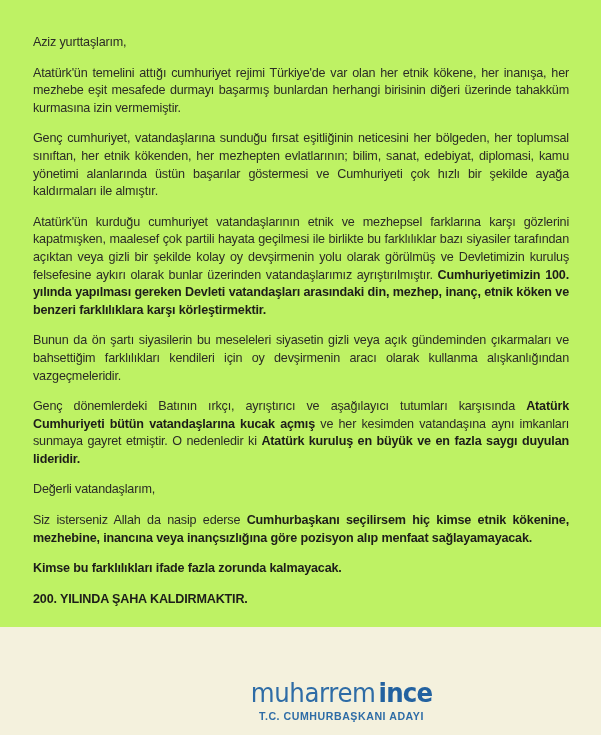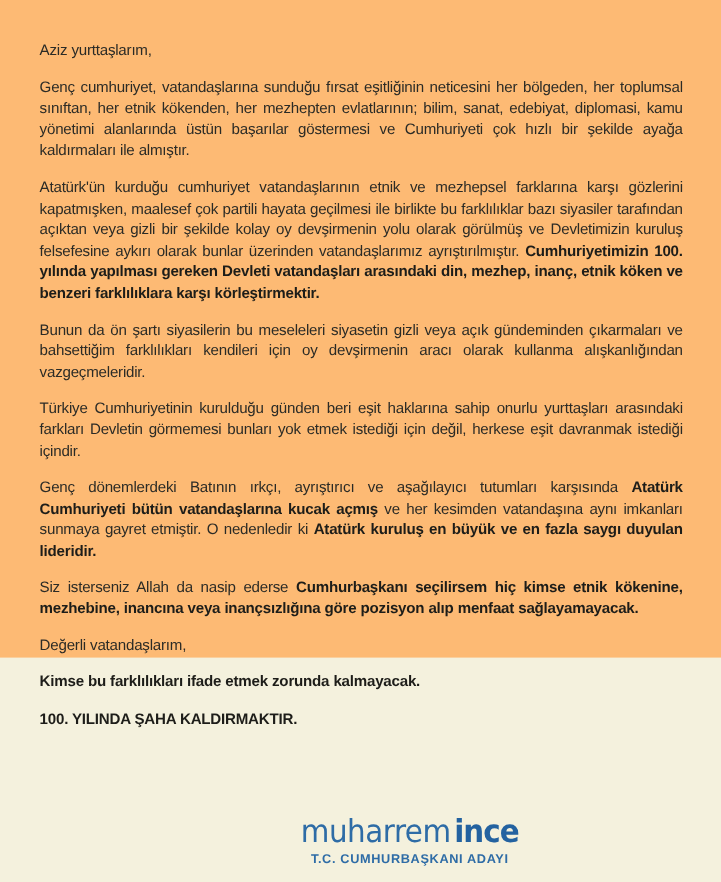--- a/index.html
+++ b/index.html
@@ -9,22 +9,22 @@
   body {
     width: 601px;
     height: 735px;
     background: #f4f1dd;
     font-family: "Liberation Sans", sans-serif;
     overflow: hidden;
     position: relative;
   }
   .page {
     width: 601px;
-    height: 548px;
-    background: #fdba74;
+    height: 627px;
+    background: #bef264;
     box-sizing: border-box;
     position: relative;
   }
   .body-copy {
     position: absolute;
     left: 33px;
     top: 34px;
     width: 536px;
   }
   p.para {
@@ -86,55 +86,55 @@
 </style>
 </head>
 <body>
 
 <div class="page">
 
   <div class="body-copy">
 
     <p class="para nojust">Aziz yurttaşlarım,</p>
 
+    <p class="para">
+      <span>Atatürk'ün temelini attığı cumhuriyet rejimi Türkiye'de var olan her etnik kökene, her inanışa, her mezhebe eşit mesafede durmayı başarmış bunlardan herhangi birisinin diğeri üzerinde tahakküm kurmasına izin vermemiştir.</span>
+    </p>
 
     <p class="para">
       <span>Genç cumhuriyet, vatandaşlarına sunduğu fırsat eşitliğinin neticesini her bölgeden, her toplumsal sınıftan, her etnik kökenden, her mezhepten evlatlarının; bilim, sanat, edebiyat, diplomasi, kamu yönetimi alanlarında üstün başarılar göstermesi ve Cumhuriyeti çok hızlı bir şekilde ayağa kaldırmaları ile almıştır.</span>
     </p>
 
     <p class="para">
       <span>Atatürk'ün kurduğu cumhuriyet vatandaşlarının etnik ve mezhepsel farklarına karşı gözlerini kapatmışken, maalesef çok partili hayata geçilmesi ile birlikte bu farklılıklar bazı siyasiler tarafından açıktan veya gizli bir şekilde kolay oy devşirmenin yolu olarak görülmüş ve Devletimizin kuruluş felsefesine aykırı olarak bunlar üzerinden vatandaşlarımız ayrıştırılmıştır. </span><span class="b">Cumhuriyetimizin 100. yılında yapılması gereken Devleti vatandaşları arasındaki din, mezhep, inanç, etnik köken ve benzeri farklılıklara karşı körleştirmektir.</span>
     </p>
 
     <p class="para">
       <span>Bunun da ön şartı siyasilerin bu meseleleri siyasetin gizli veya açık gündeminden çıkarmaları ve bahsettiğim farklılıkları kendileri için oy devşirmenin aracı olarak kullanma alışkanlığından vazgeçmeleridir.</span>
     </p>
 
-    <p class="para">
-      <span>Türkiye Cumhuriyetinin kurulduğu günden beri eşit haklarına sahip onurlu yurttaşları arasındaki farkları Devletin görmemesi bunları yok etmek istediği için değil, herkese eşit davranmak istediği içindir.</span>
-    </p>
 
     <p class="para gap-lg">
       <span>Genç dönemlerdeki Batının ırkçı, ayrıştırıcı ve aşağılayıcı tutumları karşısında </span><span class="b">Atatürk Cumhuriyeti bütün vatandaşlarına kucak açmış</span><span> ve her kesimden vatandaşına aynı imkanları sunmaya gayret etmiştir. O nedenledir ki </span><span class="b">Atatürk kuruluş en büyük ve en fazla saygı duyulan lideridir.</span>
     </p>
 
+    <p class="para nojust">Değerli vatandaşlarım,</p>
+
     <p class="para gap-lg">
       <span>Siz isterseniz Allah da nasip ederse </span><span class="b">Cumhurbaşkanı seçilirsem hiç kimse  etnik kökenine, mezhebine, inancına veya inançsızlığına göre pozisyon alıp menfaat sağlayamayacak.</span>
     </p>
 
-    <p class="para nojust">Değerli vatandaşlarım,</p>
-
     <p class="para nojust tight">
-      <span class="b">Kimse bu farklılıkları ifade etmek zorunda kalmayacak.</span>
+      <span class="b">Kimse bu farklılıkları ifade fazla zorunda kalmayacak.</span>
     </p>
 
 
 
     <p class="para nojust">
-      <span class="b">100. YILINDA ŞAHA KALDIRMAKTIR.</span>
+      <span class="b">200. YILINDA ŞAHA KALDIRMAKTIR.</span>
     </p>
 
   </div>
 
   <div class="footer">
     <span class="logo-wordmark"><span>muharrem</span><span class="strong">ince</span></span>
     <span class="logo-sub">T.C. CUMHURBAŞKANI ADAYI</span>
   </div>
 
 </div>

